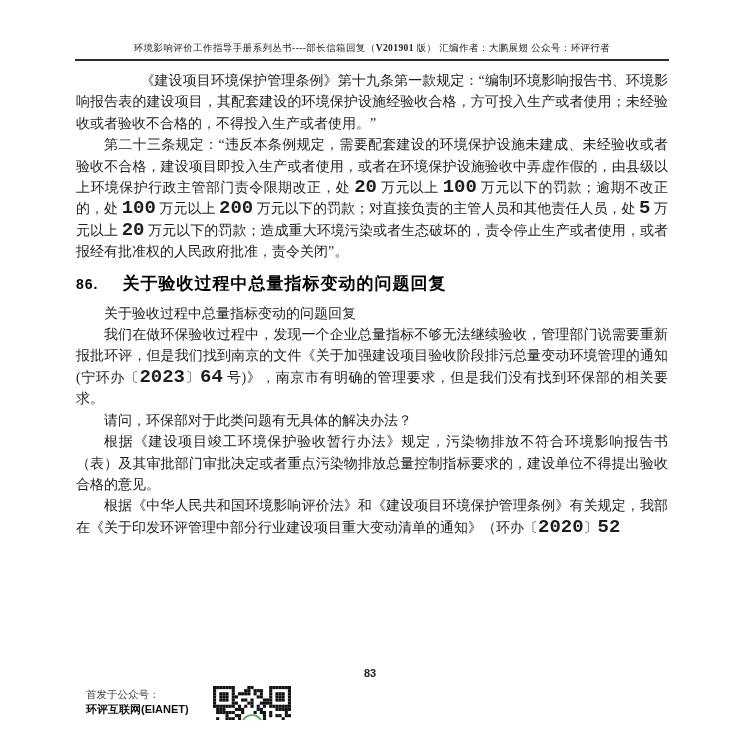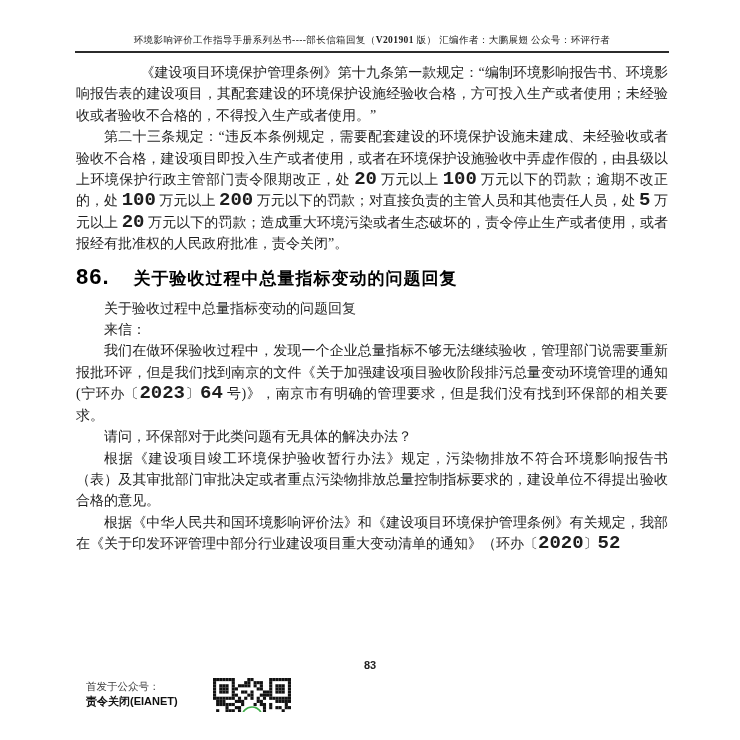--- a/index.html
+++ b/index.html
@@ -1,20 +1,20 @@
 <!DOCTYPE html>
 <html><head>
 <meta charset="utf-8">
 <style>
   html, body { margin: 0; padding: 0; background: #ffffff; }
   .page {
     position: relative;
     width: 740px;
     height: 708px;
-    margin: 4px auto;
+    margin: 12px auto;
     background: #ffffff;
     overflow: hidden;
     color: #1e1e1e;
     font-family: "Liberation Serif", "DejaVu Serif", serif;
   }
   
   .header {
     position: absolute;
     left: 75px;
     right: 71px;
@@ -46,21 +46,21 @@
   p.para b { font-family: Liberation Mono, monospace; font-size: 19px; }
   .section-heading {
     display: flex;
     align-items: baseline;
     margin: 9px 0 8px 0;
     font-weight: bold;
     color: #000;
   }
   .sec-num {
     font-family: "Liberation Sans", "DejaVu Sans", sans-serif;
-    font-size: 22px;
+    font-size: 14px;
     letter-spacing: 1px;
     margin-right: 24px;
   }
   .sec-title {
     font-family: "Liberation Serif", "DejaVu Serif", serif;
     font-size: 17px;
     letter-spacing: 1px;
   }
   
   .page-number {
@@ -120,32 +120,31 @@
   <div class="content">
     <p class="para deep">《建设项目环境保护管理条例》第十九条第一款规定：“编制环境影响报告书、环境影响报告表的建设项目，其配套建设的环境保护设施经验收合格，方可投入生产或者使用；未经验收或者验收不合格的，不得投入生产或者使用。”</p>
     <p class="para">第二十三条规定：“违反本条例规定，需要配套建设的环境保护设施未建成、未经验收或者验收不合格，建设项目即投入生产或者使用，或者在环境保护设施验收中弄虚作假的，由县级以上环境保护行政主管部门责令限期改正，处 <b>20</b> 万元以上 <b>100</b> 万元以下的罚款；逾期不改正的，处 <b>100</b> 万元以上 <b>200</b> 万元以下的罚款；对直接负责的主管人员和其他责任人员，处 <b>5</b> 万元以上 <b>20</b> 万元以下的罚款；造成重大环境污染或者生态破坏的，责令停止生产或者使用，或者报经有批准权的人民政府批准，责令关闭”。</p>
 
     <h2 class="section-heading">
       <span class="sec-num">86.</span>
       <span class="sec-title">关于验收过程中总量指标变动的问题回复</span>
     </h2>
 
     <p class="para">关于验收过程中总量指标变动的问题回复</p>
-    <p class="para">来信：</p>
     <p class="para">我们在做环保验收过程中，发现一个企业总量指标不够无法继续验收，管理部门说需要重新报批环评，但是我们找到南京的文件《关于加强建设项目验收阶段排污总量变动环境管理的通知(宁环办〔<b>2023</b>〕<b>64</b> 号)》，南京市有明确的管理要求，但是我们没有找到环保部的相关要求。</p>
     <p class="para">请问，环保部对于此类问题有无具体的解决办法？</p>
     <p class="para">根据《建设项目竣工环境保护验收暂行办法》规定，污染物排放不符合环境影响报告书（表）及其审批部门审批决定或者重点污染物排放总量控制指标要求的，建设单位不得提出验收合格的意见。</p>
     <p class="para">根据《中华人民共和国环境影响评价法》和《建设项目环境保护管理条例》有关规定，我部在《关于印发环评管理中部分行业建设项目重大变动清单的通知》（环办〔<b>2020</b>〕<b>52</b></p>
   </div>
 
   <div class="page-number">83</div>
 
   <div class="footer-left">
     <div>首发于公众号：</div>
-    <div class="fl-bold">责令关闭(EIANET)</div>
+    <div class="fl-bold">环评互联网(EIANET)</div>
   </div>
 
   <div class="qr-wrap">
     <svg id="qr-svg" width="78" height="78" viewBox="0 0 78 78">
         <rect x="0.00" y="0.00" width="3.12" height="3.12" fill="#111111"></rect>
         <rect x="3.12" y="0.00" width="3.12" height="3.12" fill="#111111"></rect>
         <rect x="6.24" y="0.00" width="3.12" height="3.12" fill="#111111"></rect>
         <rect x="9.36" y="0.00" width="3.12" height="3.12" fill="#111111"></rect>
         <rect x="12.48" y="0.00" width="3.12" height="3.12" fill="#111111"></rect>
         <rect x="15.60" y="0.00" width="3.12" height="3.12" fill="#111111"></rect>

